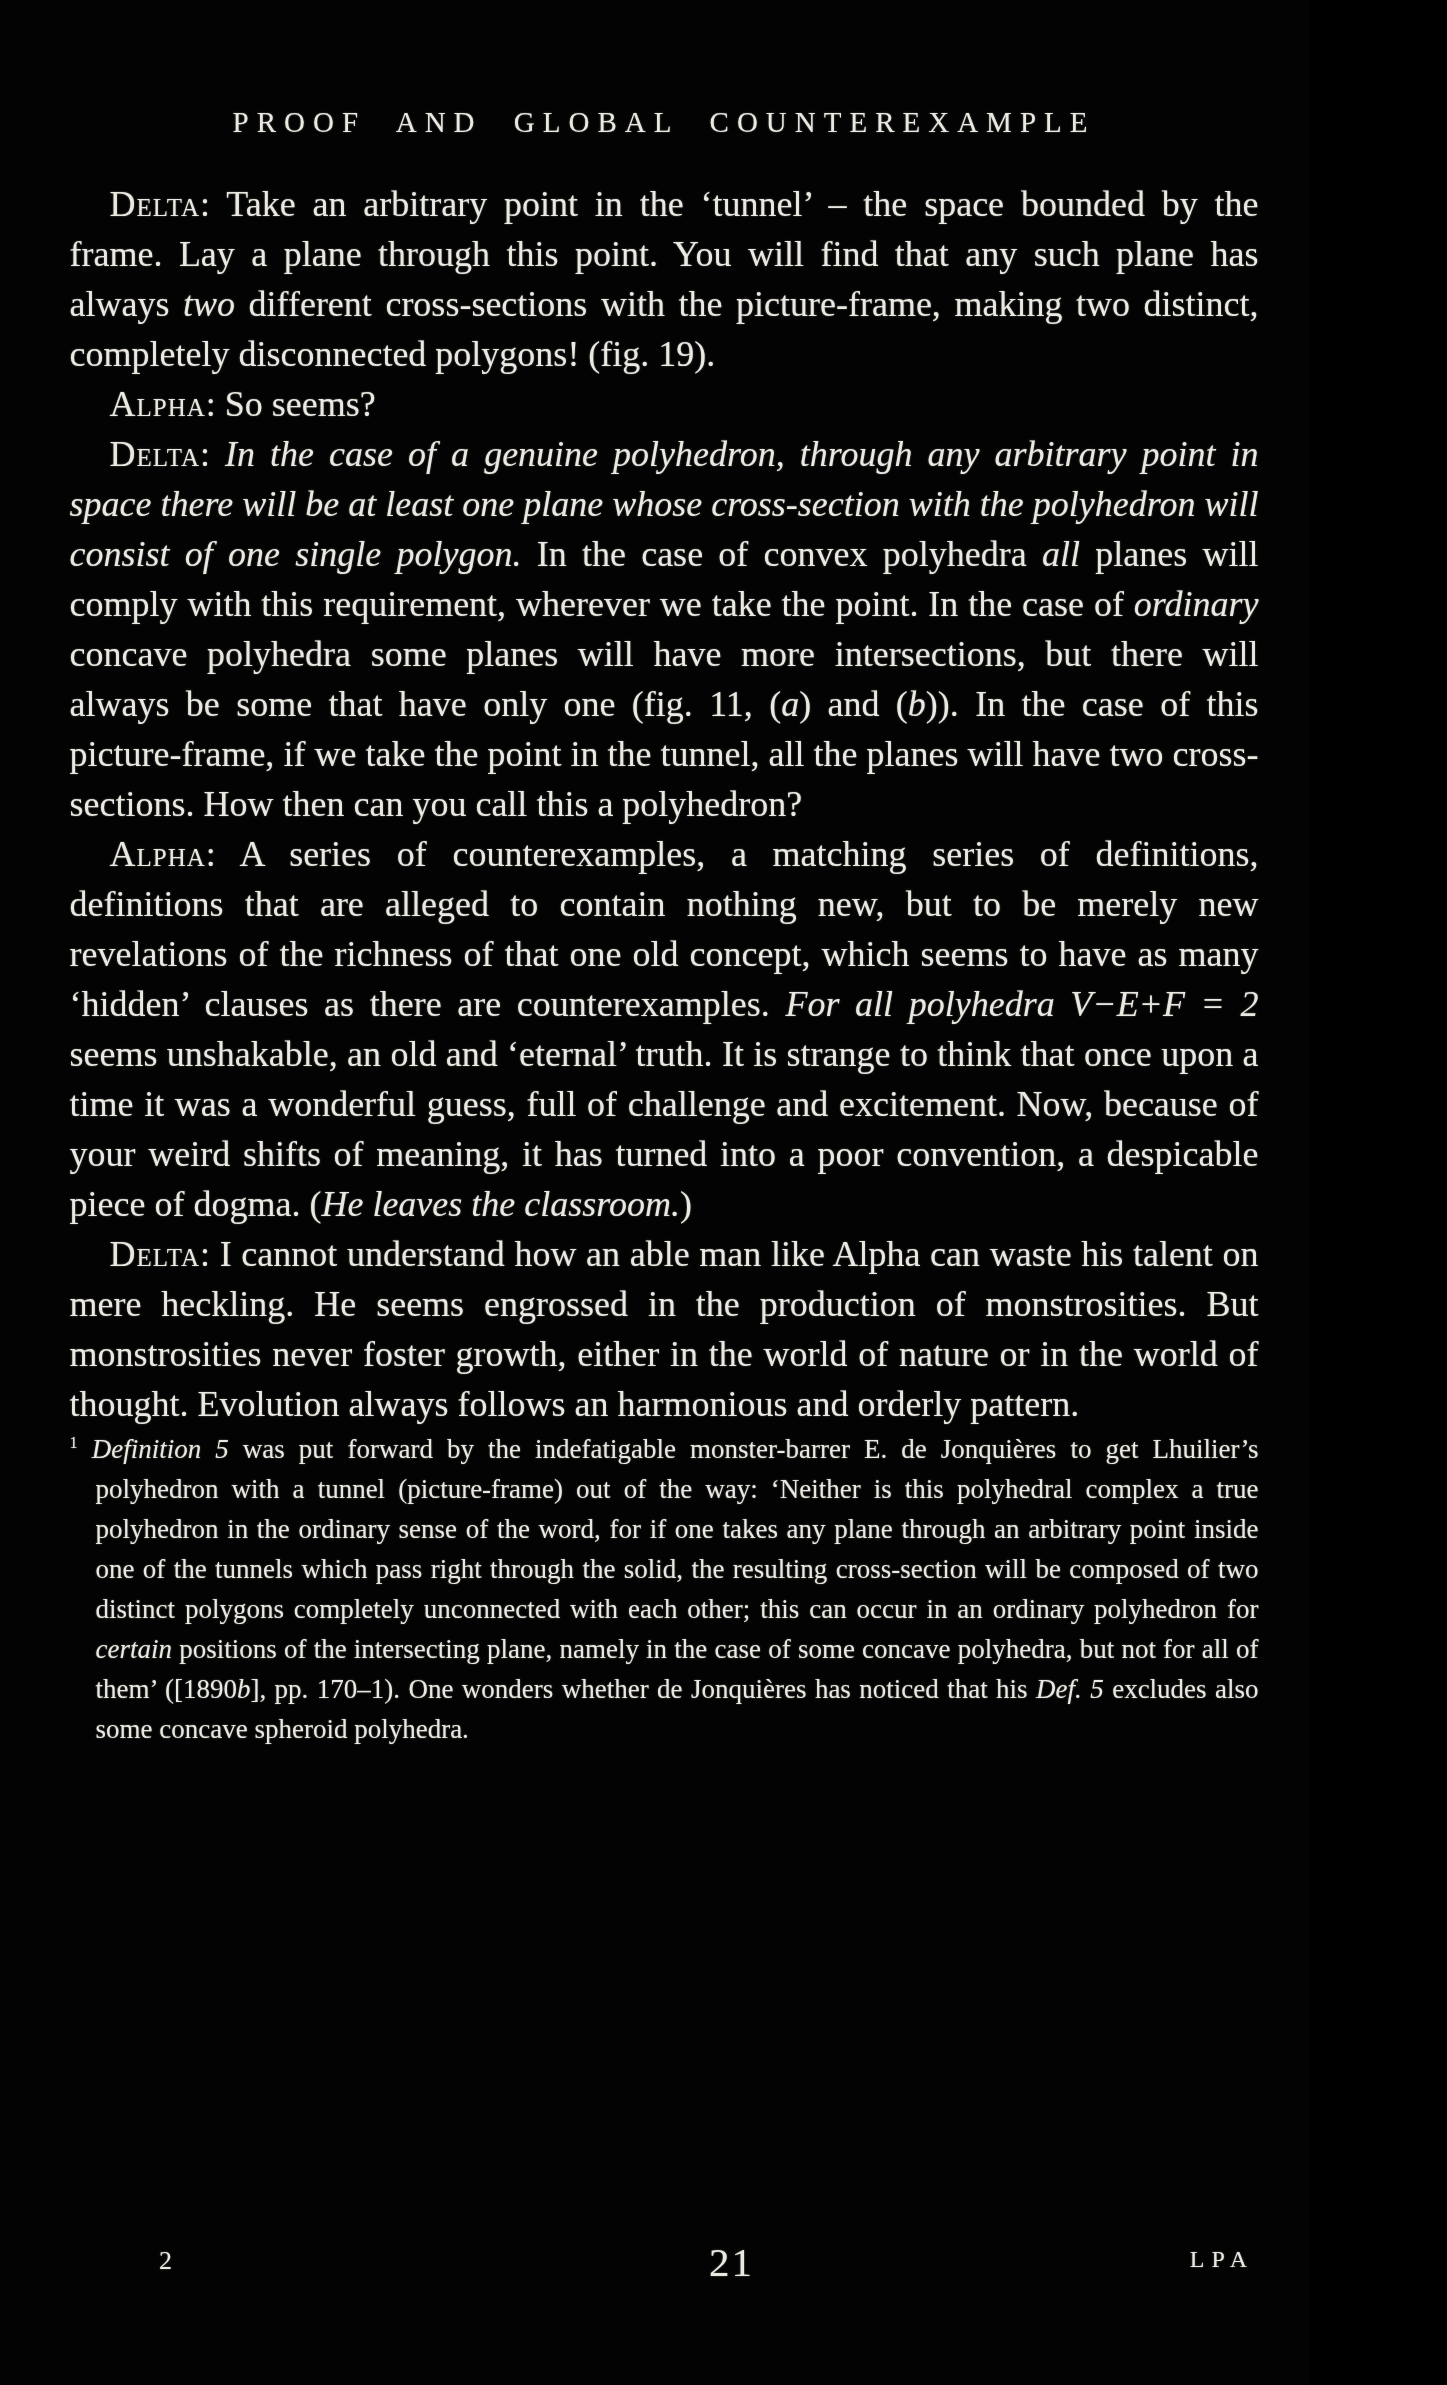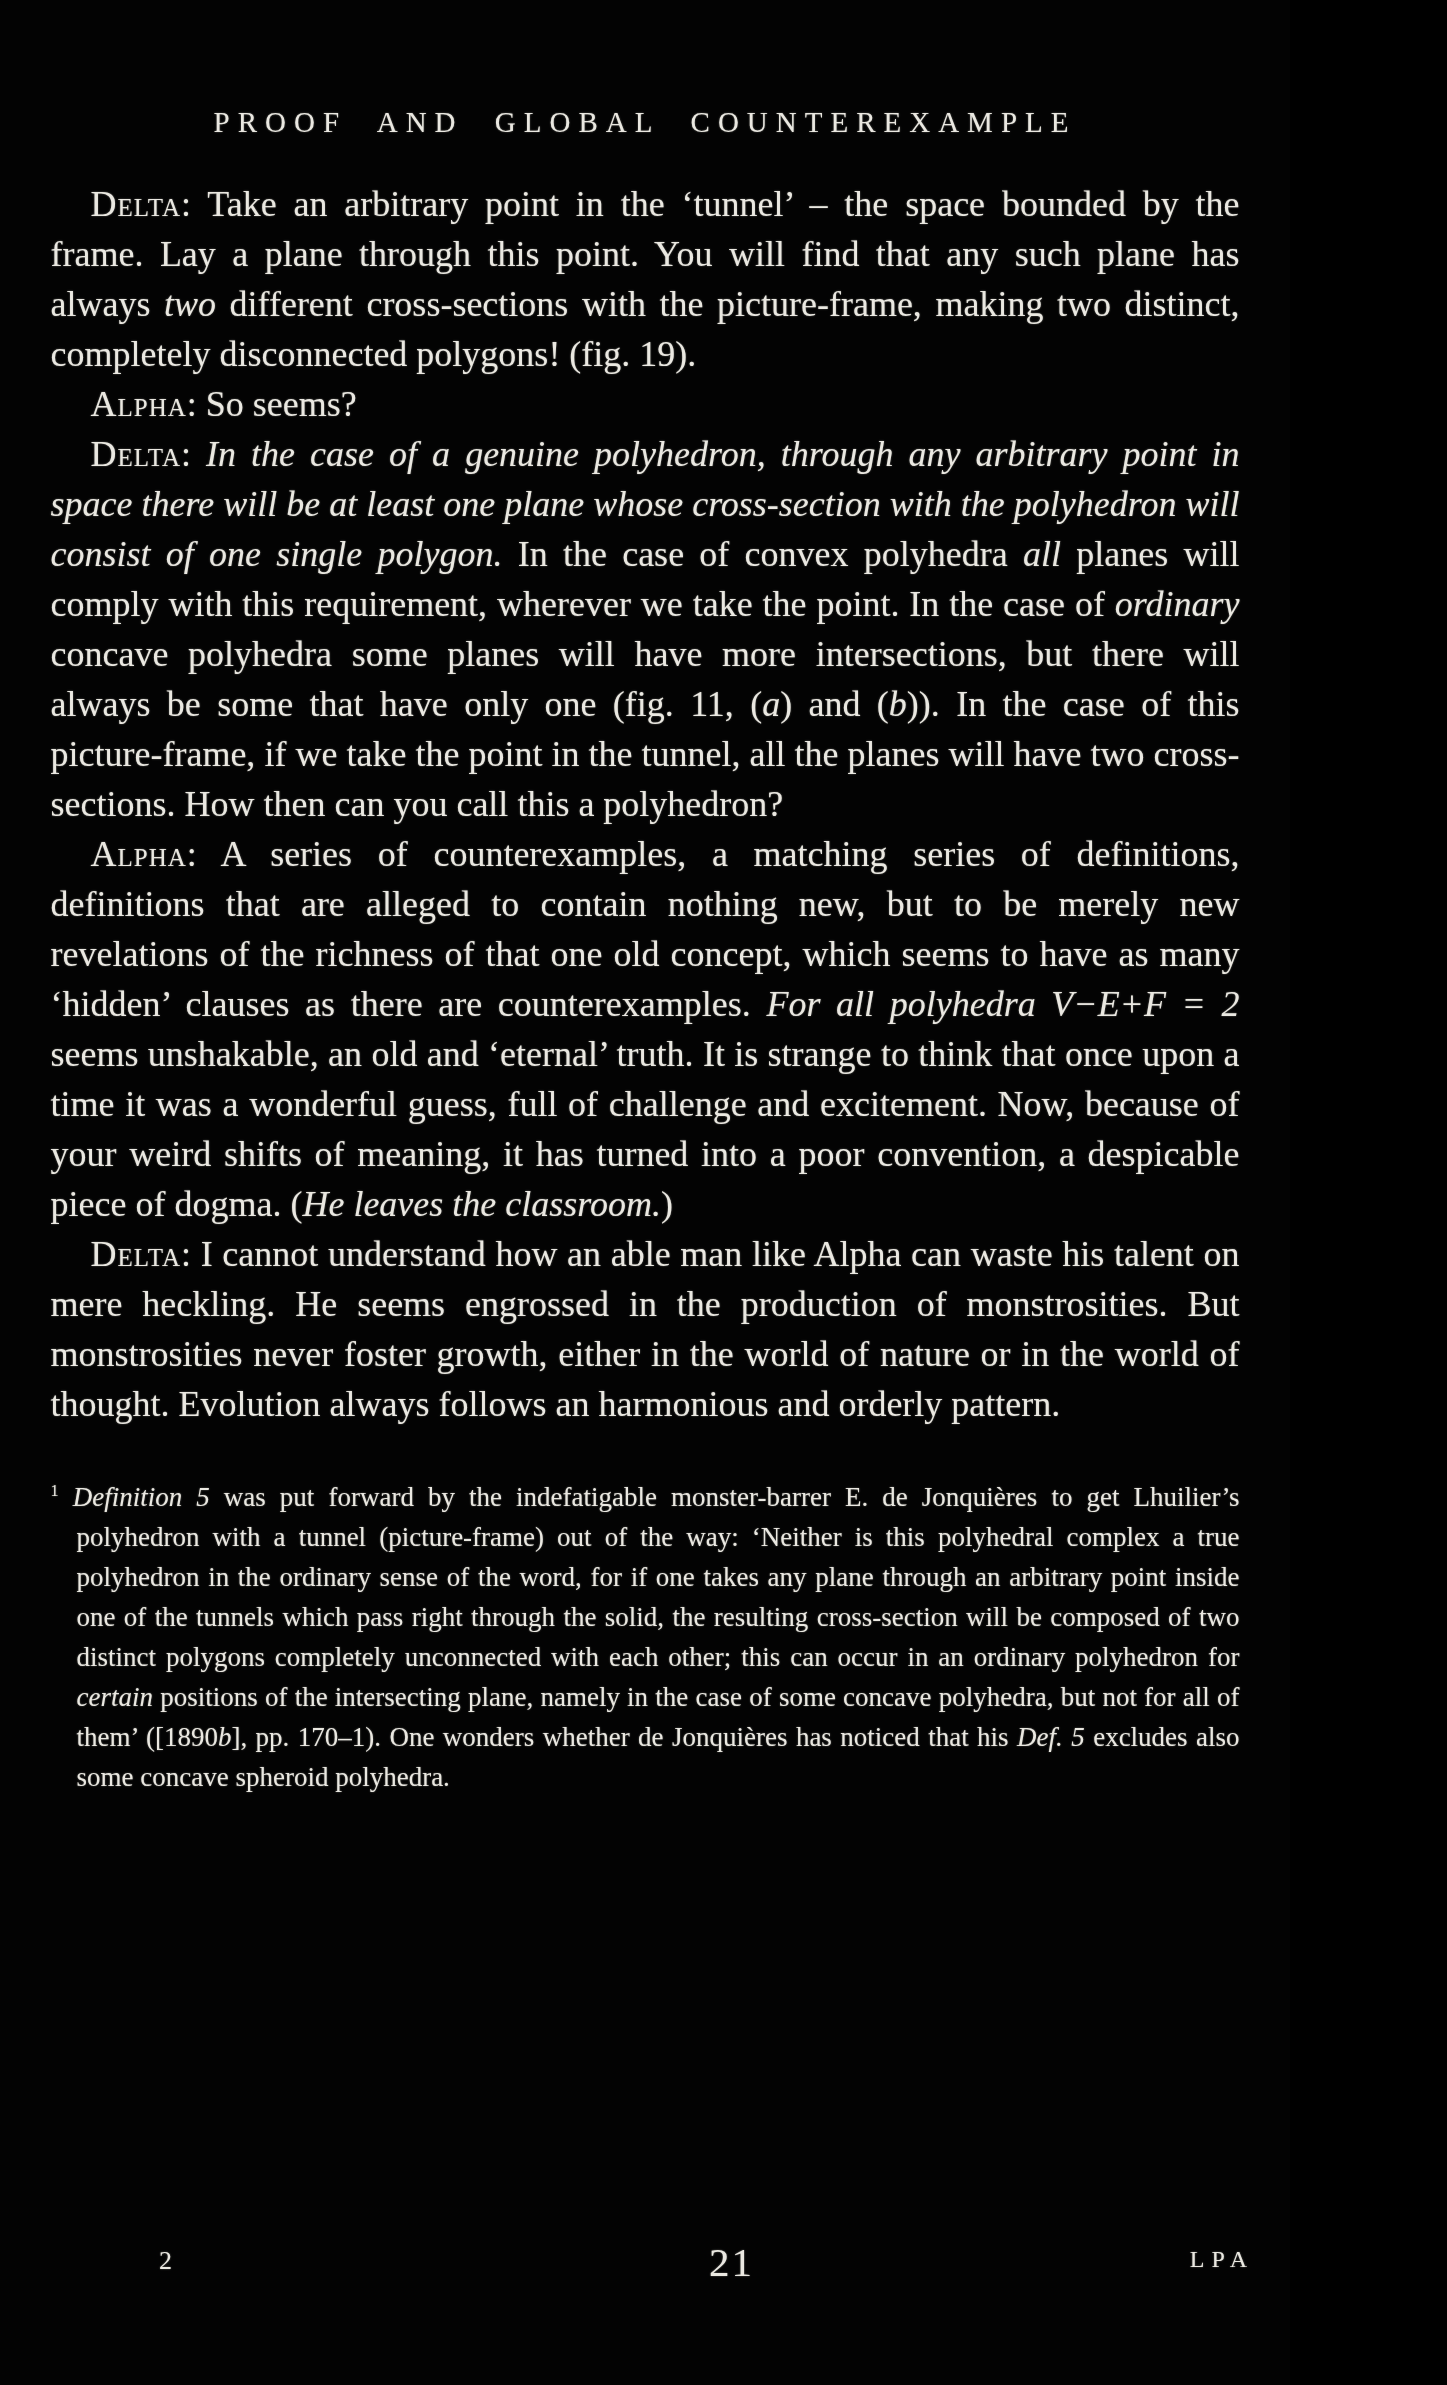--- a/index.html
+++ b/index.html
@@ -4,38 +4,39 @@
 <style>
   html,body{margin:0;padding:0;background:#000;}
   .page{
     position:relative;
     width:1290px;height:2385px;
     background:#030303;
     overflow:hidden;
     font-family:"Liberation Serif",serif;
     color:#eae8e1;
     text-shadow:0 0 2px rgba(234,232,225,0.45);
+    padding-left:19px;
   }
   .running-head{
     padding-top:106px;
     text-align:center;
     font-size:29px;
     letter-spacing:8px;
     word-spacing:16px;
     white-space:nowrap;
   }
   .column{width:1189px;margin:40px auto 0;}
   .body-para{
     margin:0;
     font-size:36px;
     line-height:50px;
     text-align:justify;
     text-indent:40px;
   }
-  .footnote{margin-top:48px;font-size:27px;line-height:40px;}
+  .footnote{font-size:27px;line-height:40px;}
   .footnote p{margin:0;text-align:justify;padding-left:26px;text-indent:-26px;}
   .s-i{font-style:italic;}
   .s-sc{font-variant:small-caps;letter-spacing:1px;}
   .s-sup{vertical-align:super;font-size:0.6em;line-height:0;}
   .page-footer{position:absolute;top:2238px;left:129px;width:1189px;height:44px;}
   .sig-left{position:absolute;left:30px;top:8px;font-size:26px;}
   .page-num{position:absolute;left:16px;right:0;top:0;text-align:center;font-size:41px;letter-spacing:2px;}
   .sig-right{position:absolute;right:64px;top:8px;font-size:24px;letter-spacing:7px;font-weight:normal;}
 </style>
 </head>

